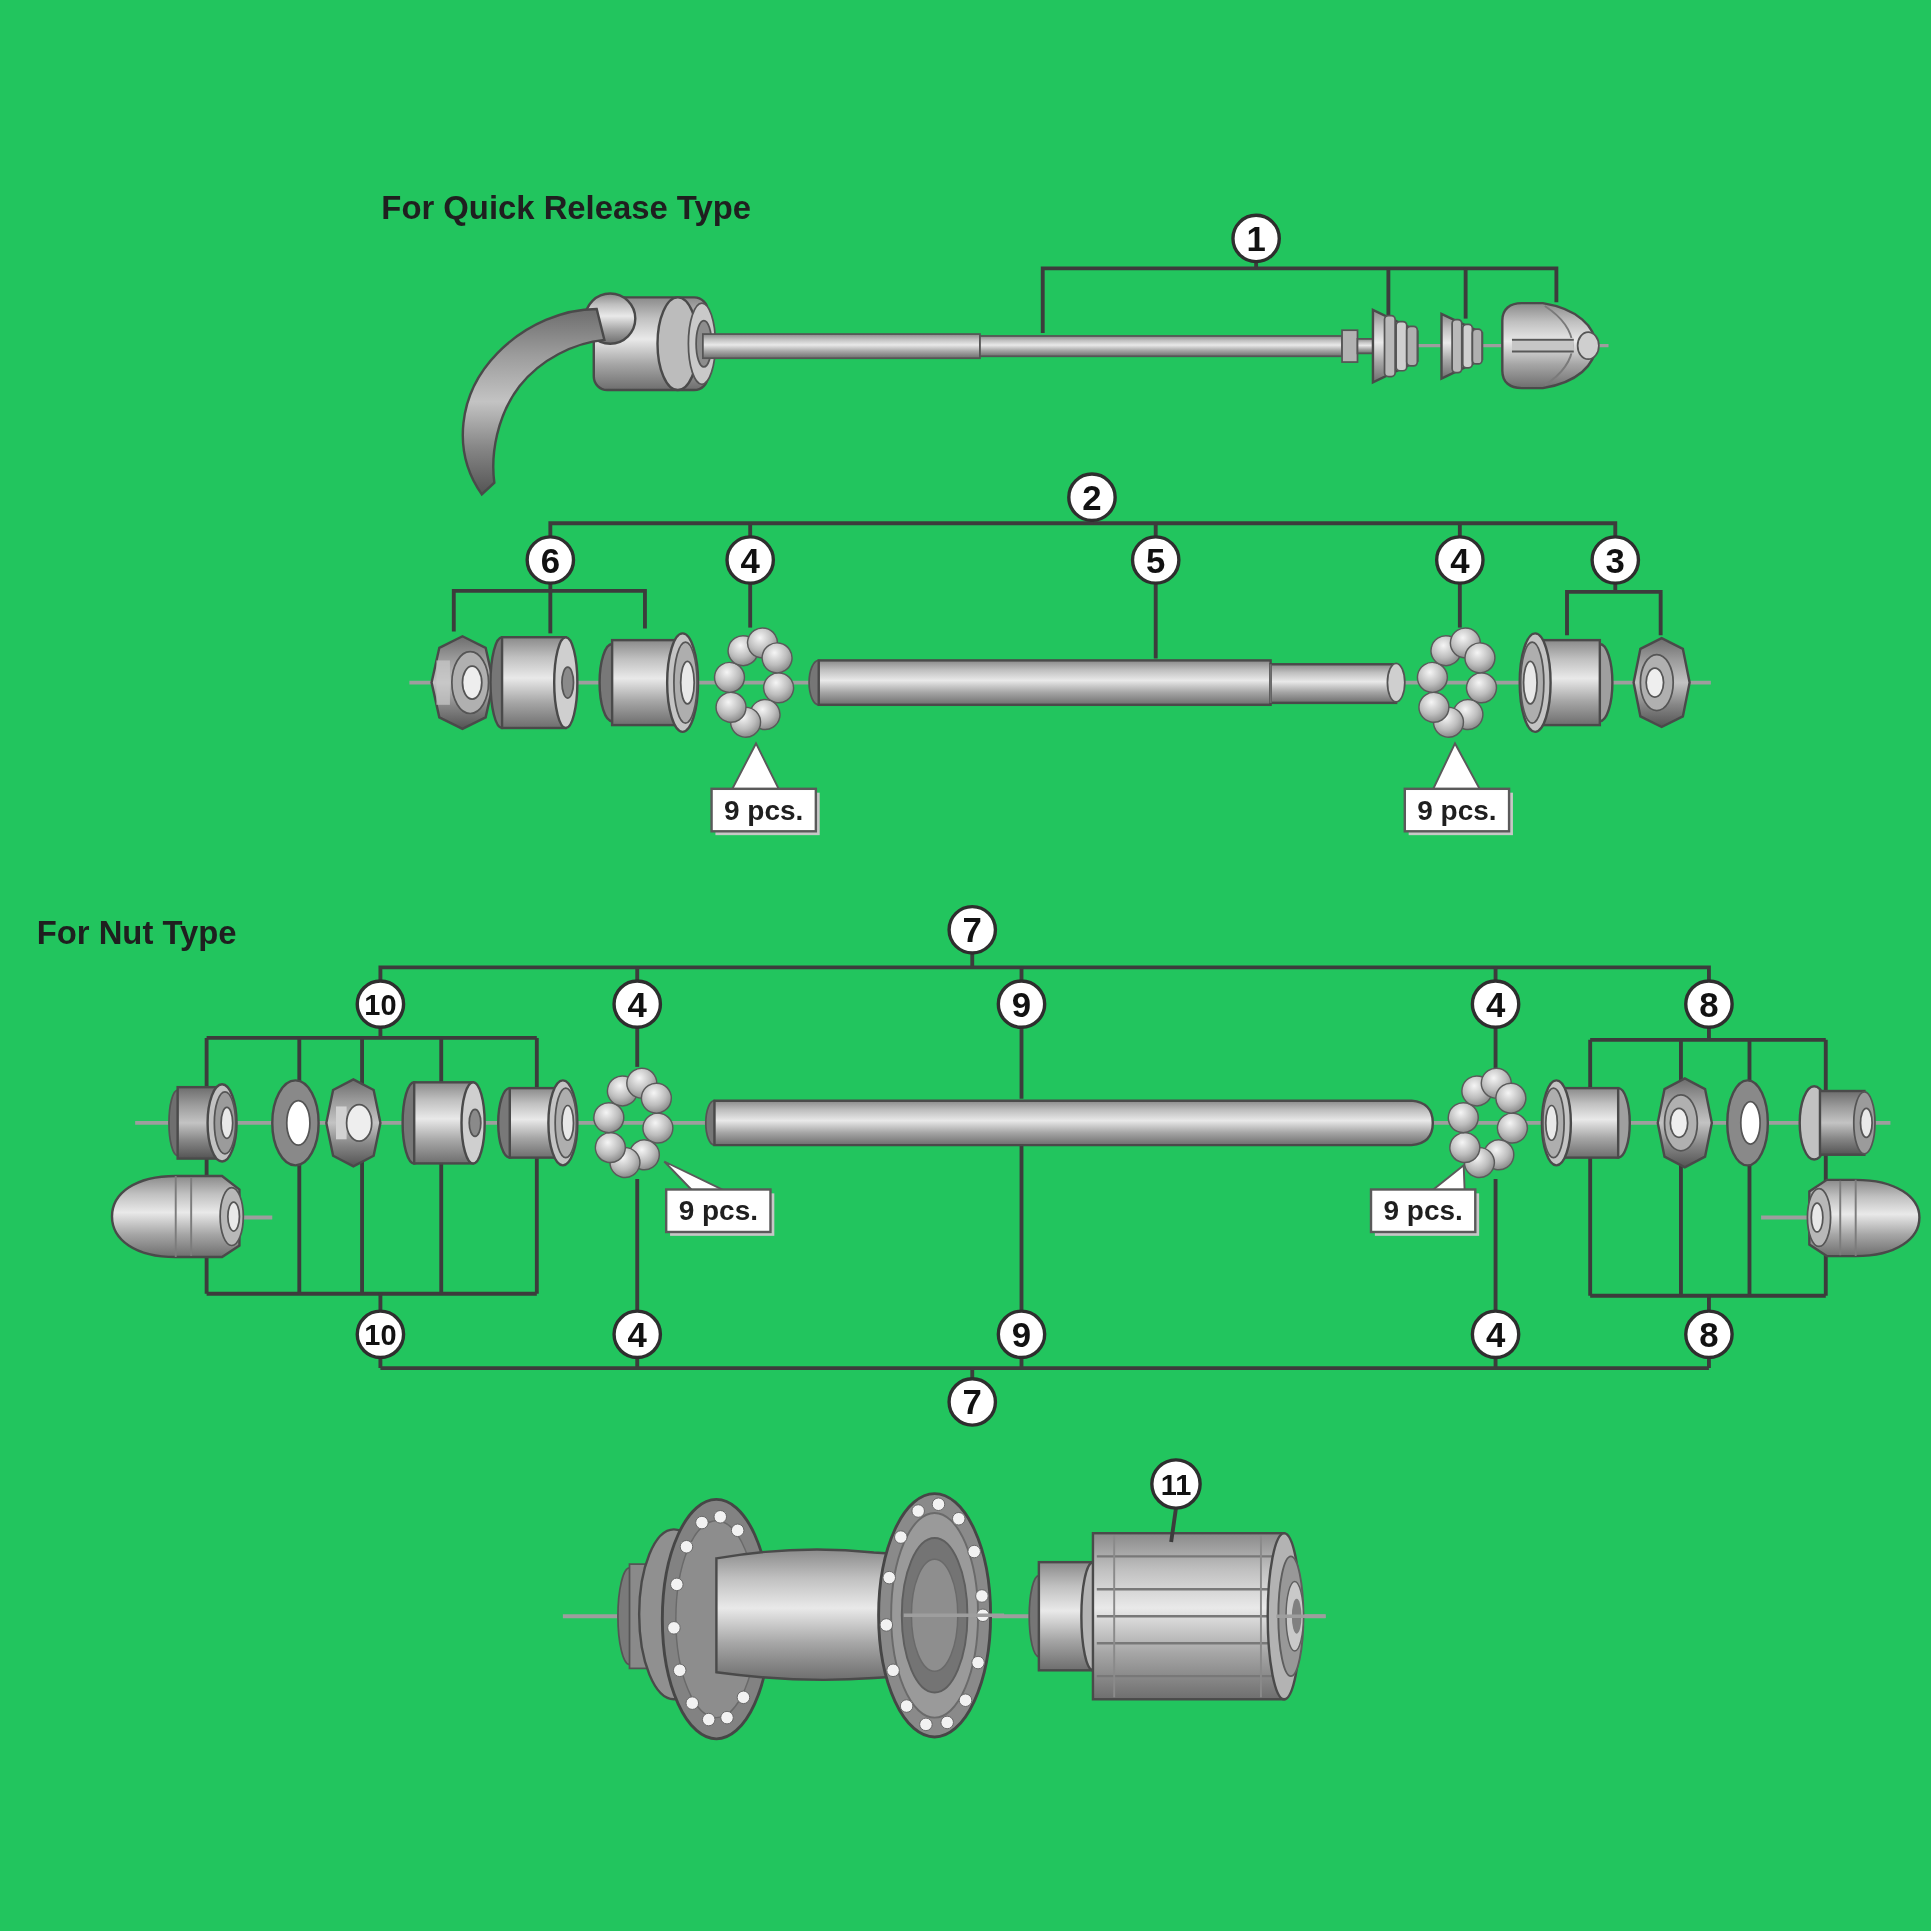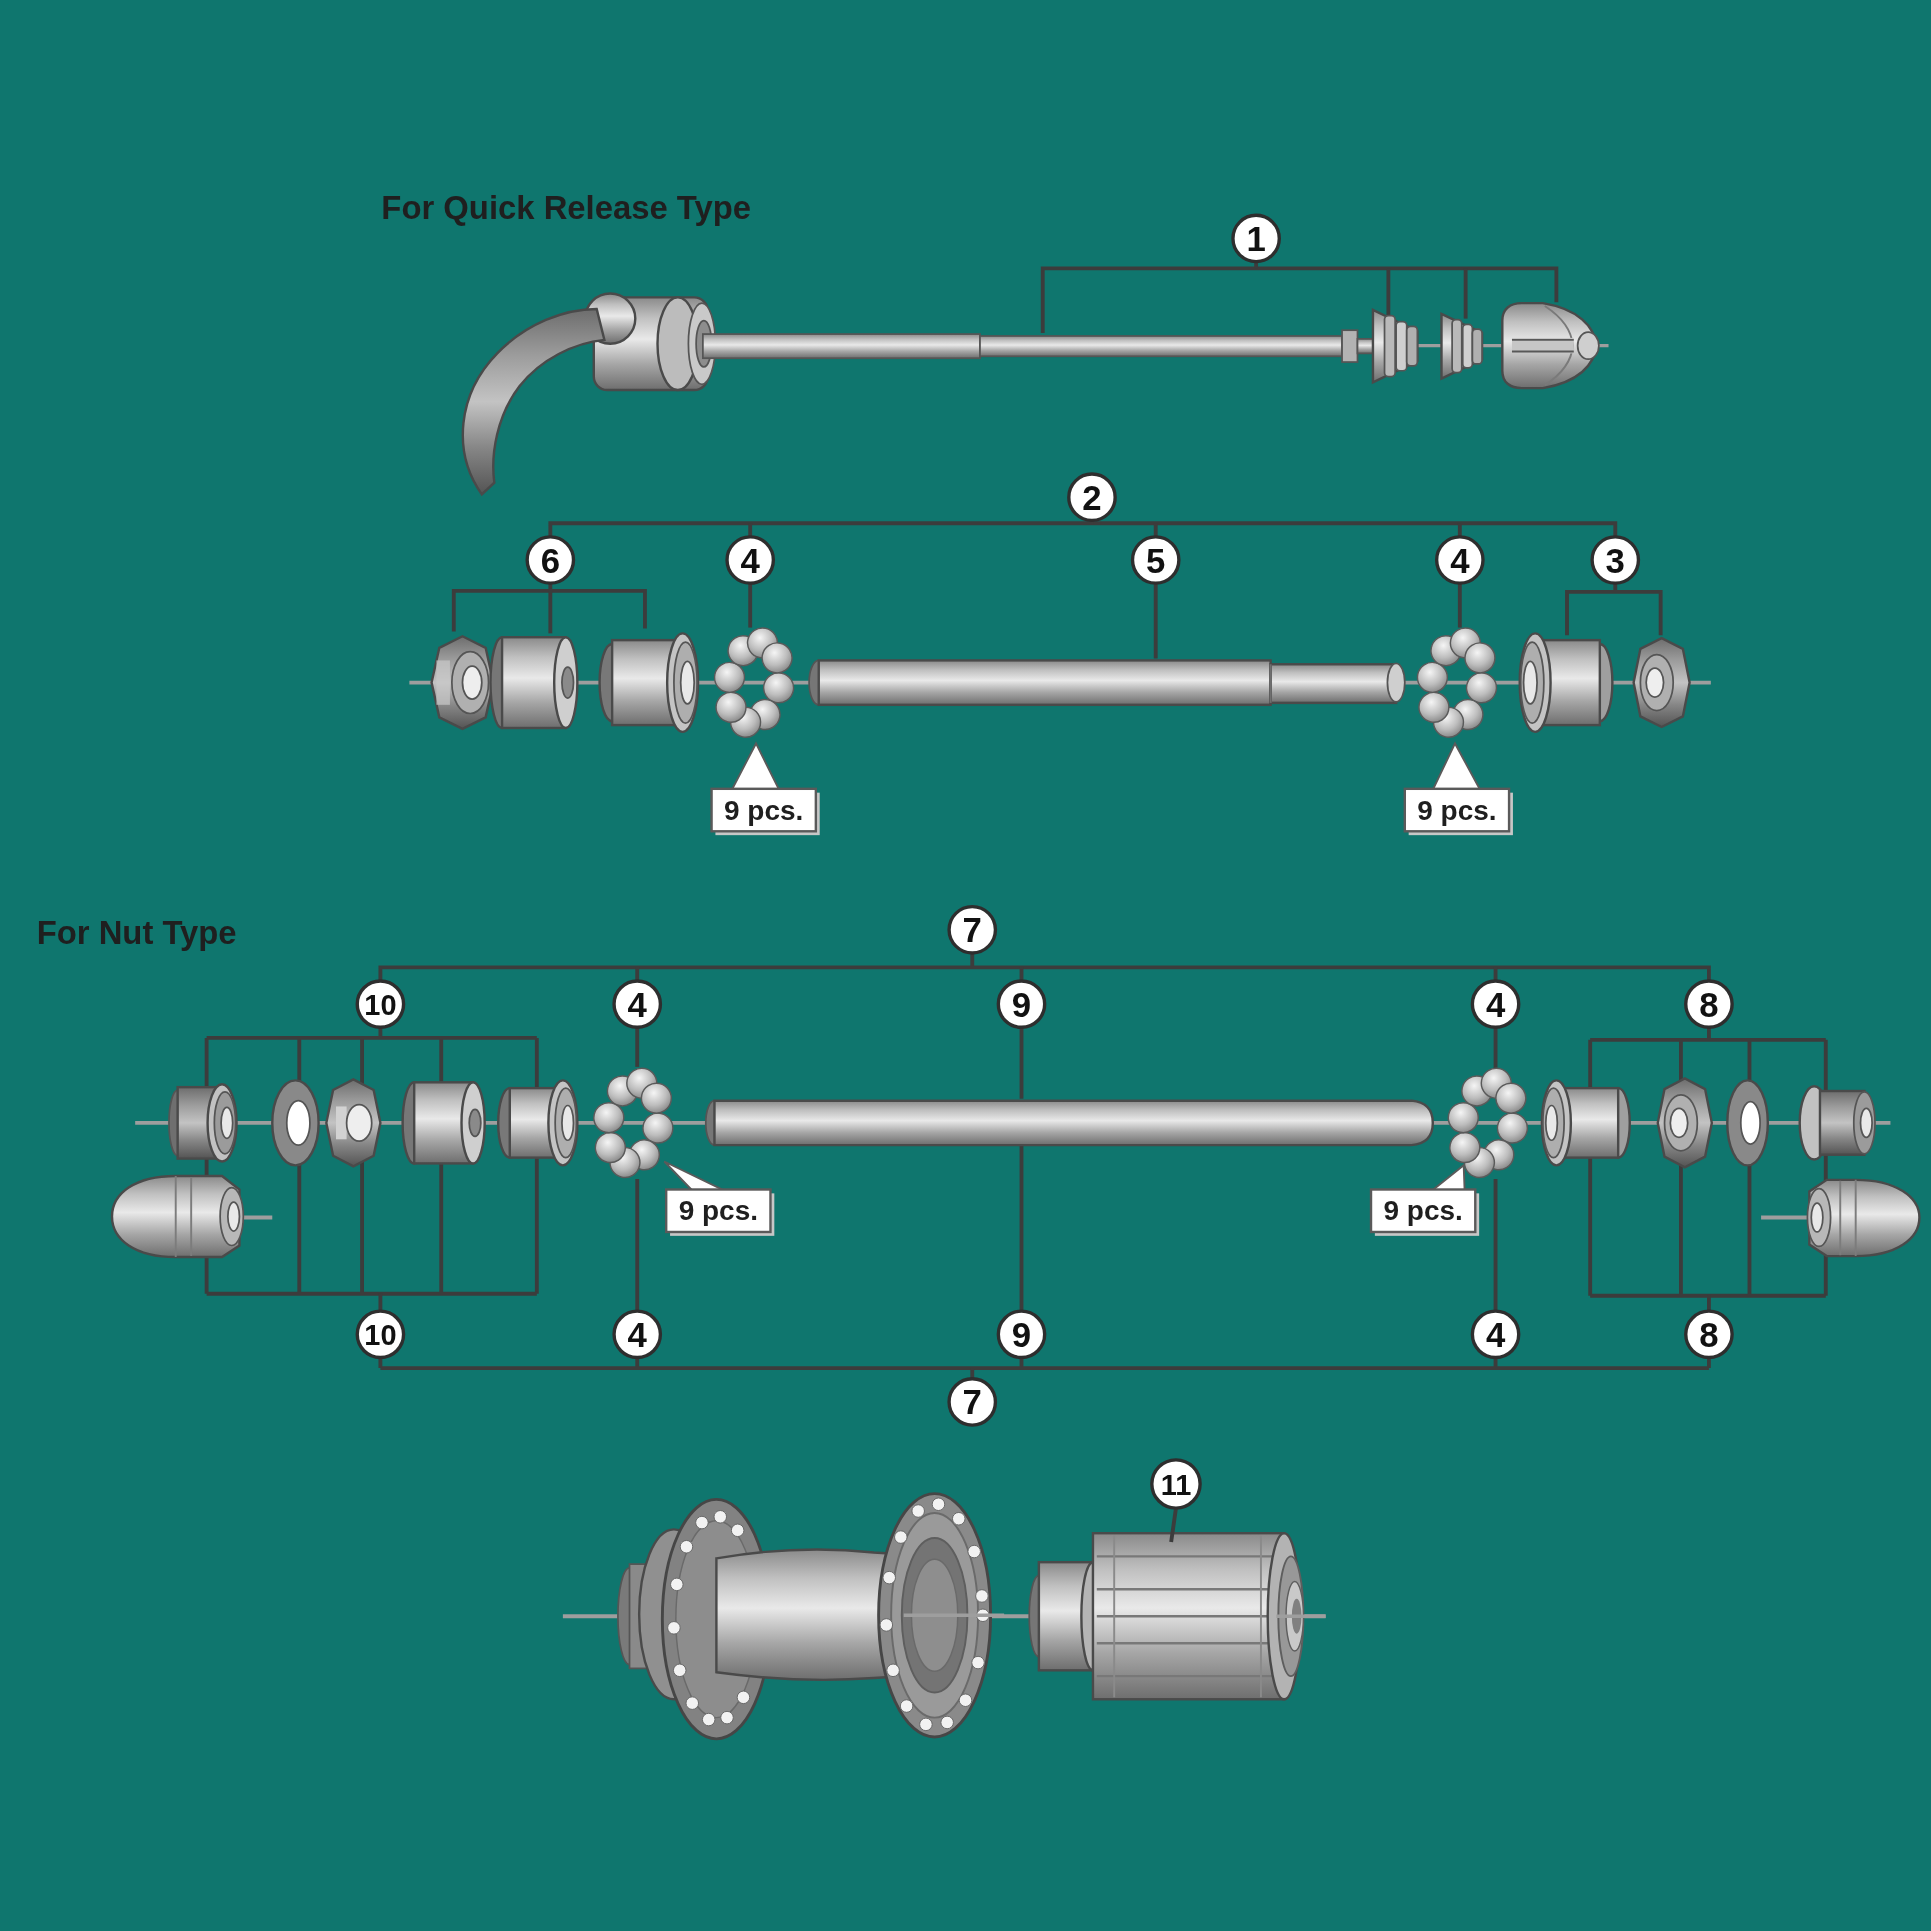--- a/index.html
+++ b/index.html
@@ -1,16 +1,16 @@
 <!DOCTYPE html>
 <html><head>
 <meta charset="utf-8">
 <style>
   html,body { margin:0; padding:0; background:#ffffff; }
-  #stage { position:relative; width:1931px; height:1931px; background:#0f766e; overflow:hidden;
+  #stage { position:relative; width:1931px; height:1931px; background:#22c55e; overflow:hidden;
            font-family:"Liberation Sans", sans-serif; }
   svg { display:block; }
   .ln      { stroke:#3c3c3c; stroke-width:4; fill:none; stroke-linejoin:miter; stroke-linecap:butt; }
   .axis    { stroke:#9e9e9e; stroke-width:4; fill:none; }
   .axis2   { stroke:#9e9e9e; stroke-width:3.5; fill:none; }
   .out     { stroke:#4a4a4a; stroke-width:2.5; }
   .out1    { stroke:#555555; stroke-width:1.8; }
   .co-circle { fill:#ffffff; stroke:#2e2e2e; stroke-width:3.5; }
   .co-num  { font:700 36px "Liberation Sans", sans-serif; fill:#111111; text-anchor:middle; }
   .co-num2 { font:700 30px "Liberation Sans", sans-serif; fill:#111111; text-anchor:middle; }

